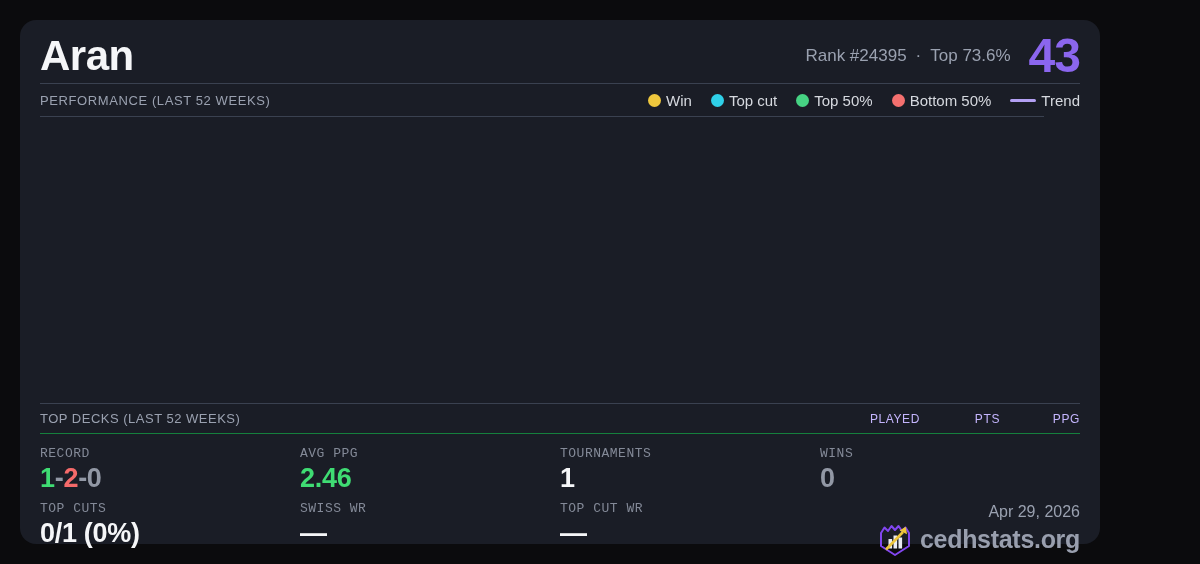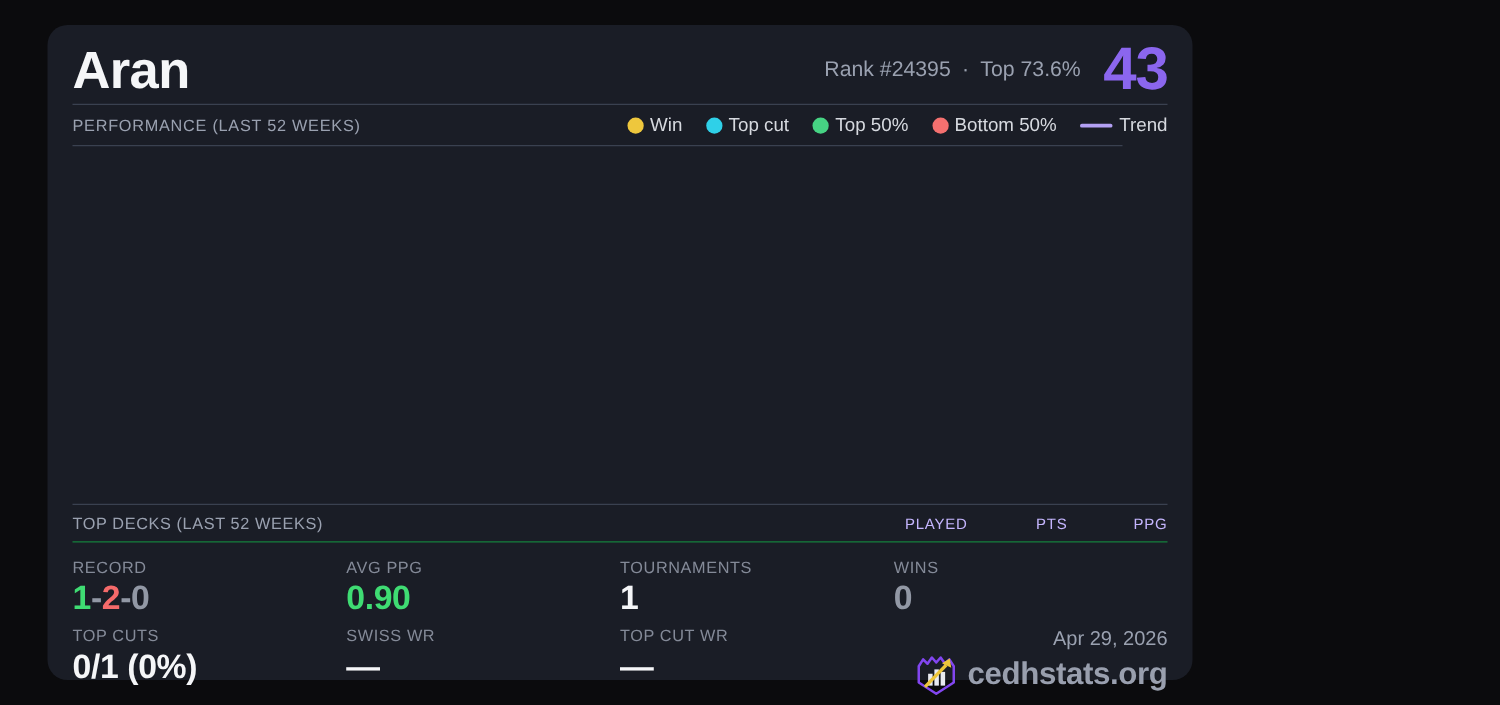--- a/index.html
+++ b/index.html
@@ -6,26 +6,25 @@
   body{
     width:1200px;height:564px;
     background:#0b0b0d;
     font-family:"Liberation Sans",sans-serif;
     overflow:hidden;
     -webkit-font-smoothing:antialiased;
   }
   .stage{position:relative;width:1200px;height:564px;}
   .card{
     position:absolute;left:20px;top:20px;
-    width:916px;height:524px;
+    width:1080px;height:524px;
     background:#1a1d26;
     border-radius:16px;
     box-sizing:border-box;
     padding:0 20px;
-    margin-left:18px;
   }
   
   .header{
     height:64px;box-sizing:border-box;padding-top:8px;
     display:flex;justify-content:space-between;align-items:center;
     border-bottom:1px solid #3a4150;
   }
   .title{font-size:42px;font-weight:800;color:#f5f6f8;letter-spacing:-0.5px;line-height:1;}
   .header-right{display:flex;align-items:center;gap:18px;}
   .rank-line{font-size:17px;color:#9aa1b0;display:flex;gap:9px;}
@@ -48,21 +47,21 @@
   .decks-bar{
     height:31px;box-sizing:border-box;
     display:flex;justify-content:space-between;align-items:center;
     border-top:1px solid #3a4150;border-bottom:1px solid #15803d;
   }
   .decks-title{font-size:13px;color:#9aa1b0;letter-spacing:0.5px;}
   .decks-cols{display:flex;}
   .decks-col{width:80px;text-align:right;font-size:12px;color:#c4b5fd;letter-spacing:0.6px;}
   
   .stats{display:grid;grid-template-columns:repeat(4,1fr);margin-top:5px;}
-  .stat-label{font-size:13px;color:#848a98;letter-spacing:0.5px;margin-top:7px;}
+  .stat-label{font-size:13px;color:#848a98;letter-spacing:0.5px;margin-top:7px;font-family:Liberation Mono, monospace;}
   .stat-value{font-size:27px;font-weight:700;color:#f5f6f8;margin-top:3px;line-height:1.1;letter-spacing:-0.3px;}
   .c-green{color:#3fdc73;}
   .c-red{color:#f56a6a;}
   .c-gray{color:#9298a5;}
   .footer-cell{display:flex;flex-direction:column;align-items:flex-end;}
   .date{font-size:16px;color:#9aa1b0;margin-top:9px;}
   .brand{display:flex;align-items:center;gap:8px;margin-top:1px;cursor:pointer;}
   .brand-text{font-size:25px;font-weight:700;color:#999fae;letter-spacing:-0.3px;}
 </style>
 </head>
@@ -125,21 +124,21 @@
 
       <div class="stat">
         <div class="stat-label">RECORD</div>
         <div class="stat-value">
           <span class="c-green">1</span><span class="c-gray">-</span><span class="c-red">2</span><span class="c-gray">-</span><span class="c-gray">0</span>
         </div>
       </div>
 
       <div class="stat">
         <div class="stat-label">AVG PPG</div>
-        <div class="stat-value c-green">0.90</div>
+        <div class="stat-value c-green">2.46</div>
       </div>
 
       <div class="stat">
         <div class="stat-label">TOURNAMENTS</div>
         <div class="stat-value">1</div>
       </div>
 
       <div class="stat">
         <div class="stat-label">WINS</div>
         <div class="stat-value c-gray">0</div>

